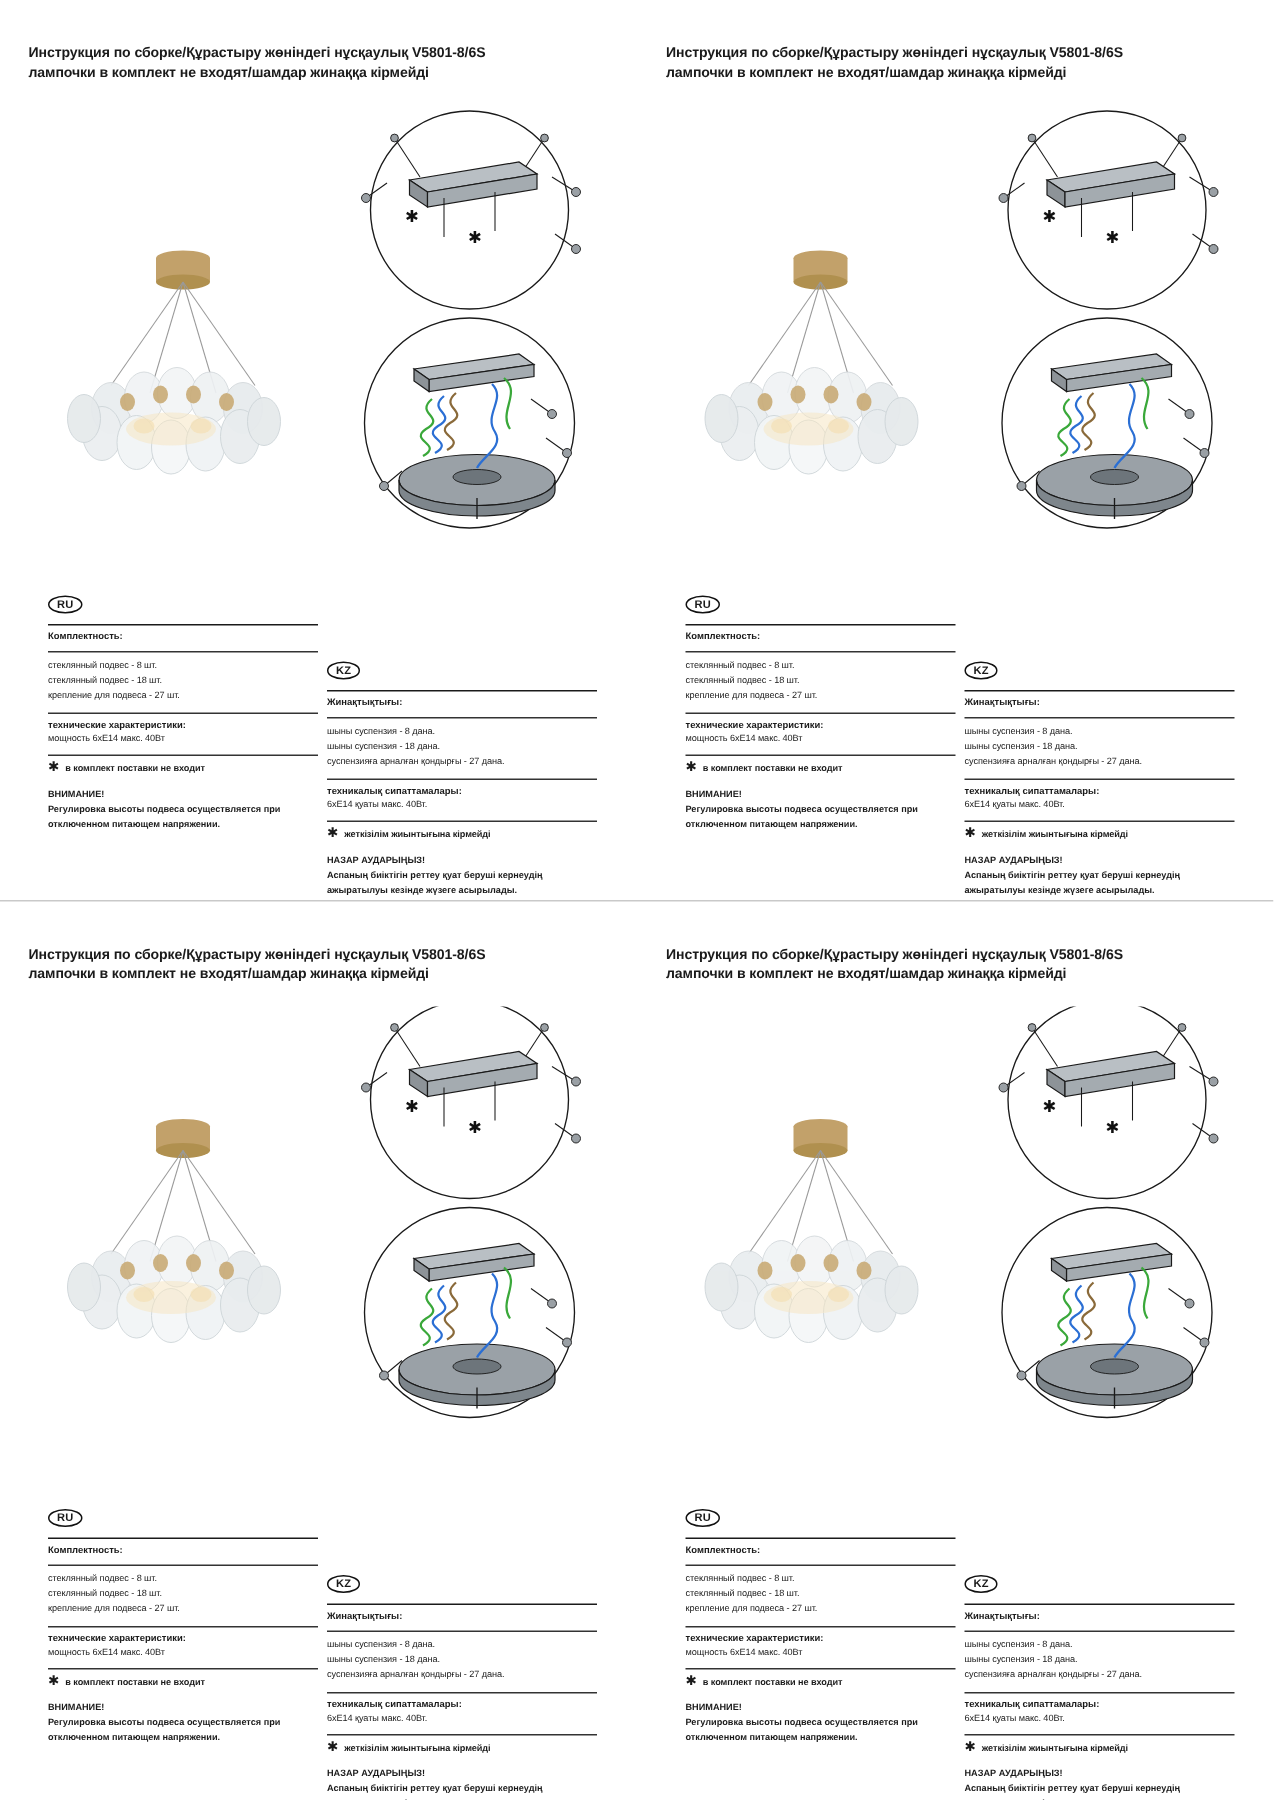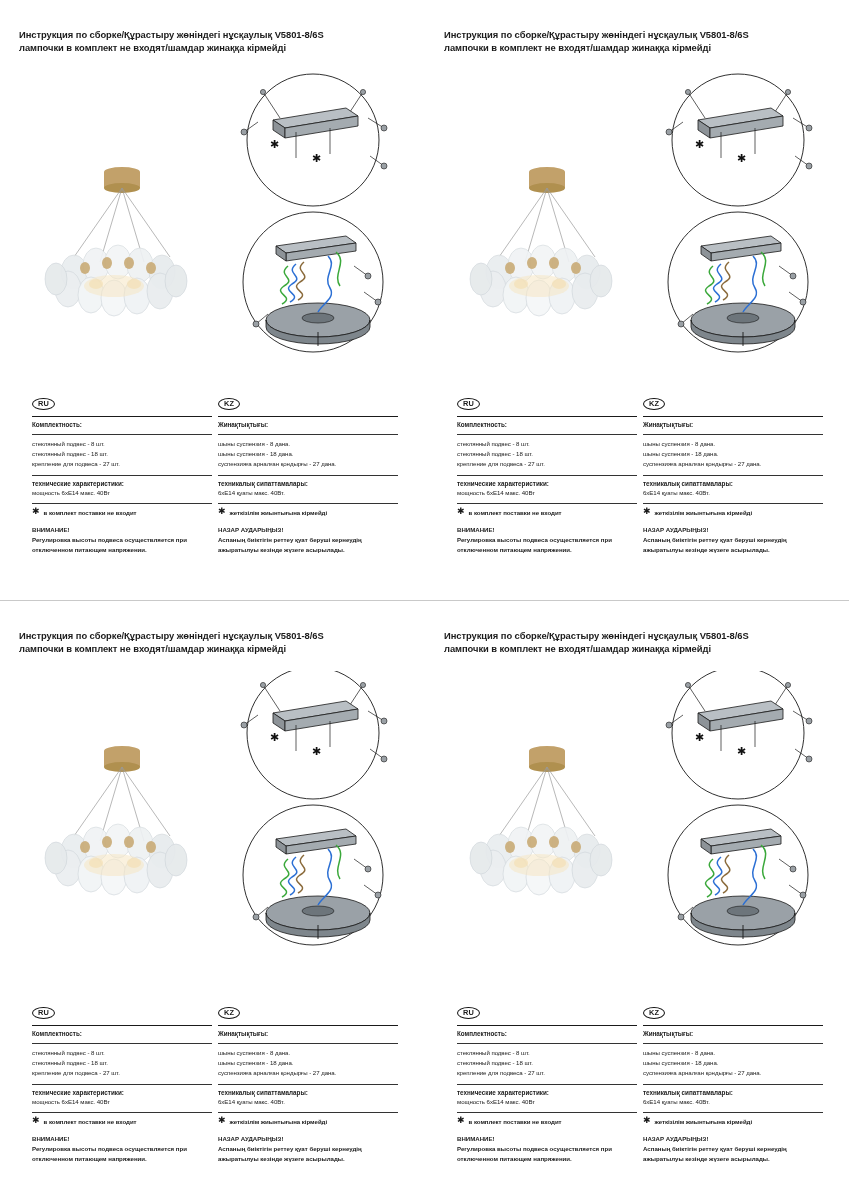--- a/index.html
+++ b/index.html
@@ -78,21 +78,21 @@
     top: 392px;
     width: 370px;
     height: 160px;
   }
   .col {
     position: absolute;
     top: 0;
     width: 180px;
   }
   .col.ru { left: 0; }
-  .col.kz { left: 186px; }
+  .col.kz { left: 186px; margin-top: 44px; }
 
   .lang-badge {
     display: inline-block;
     border: 1.1px solid #111;
     border-radius: 50%;
     padding: 1px 5px 1.5px 5px;
     font-size: 7.4px;
     font-weight: bold;
     letter-spacing: 0.2px;
     line-height: 1;

